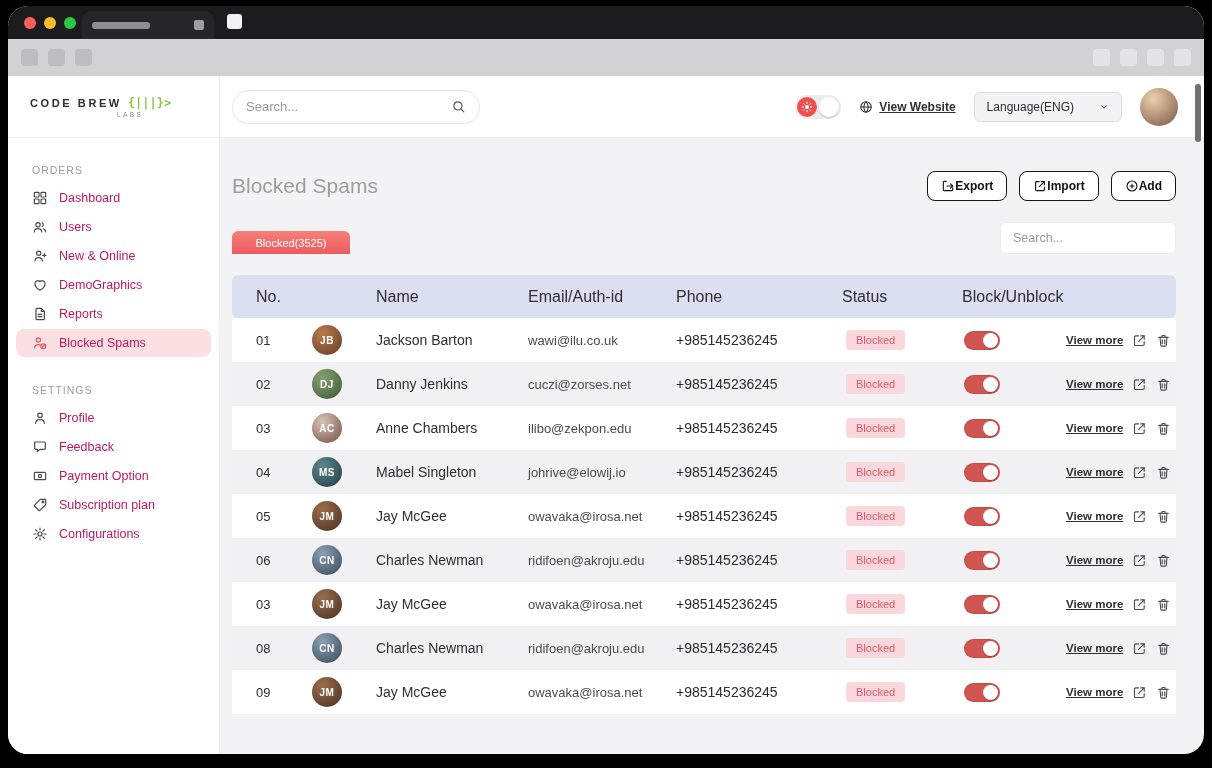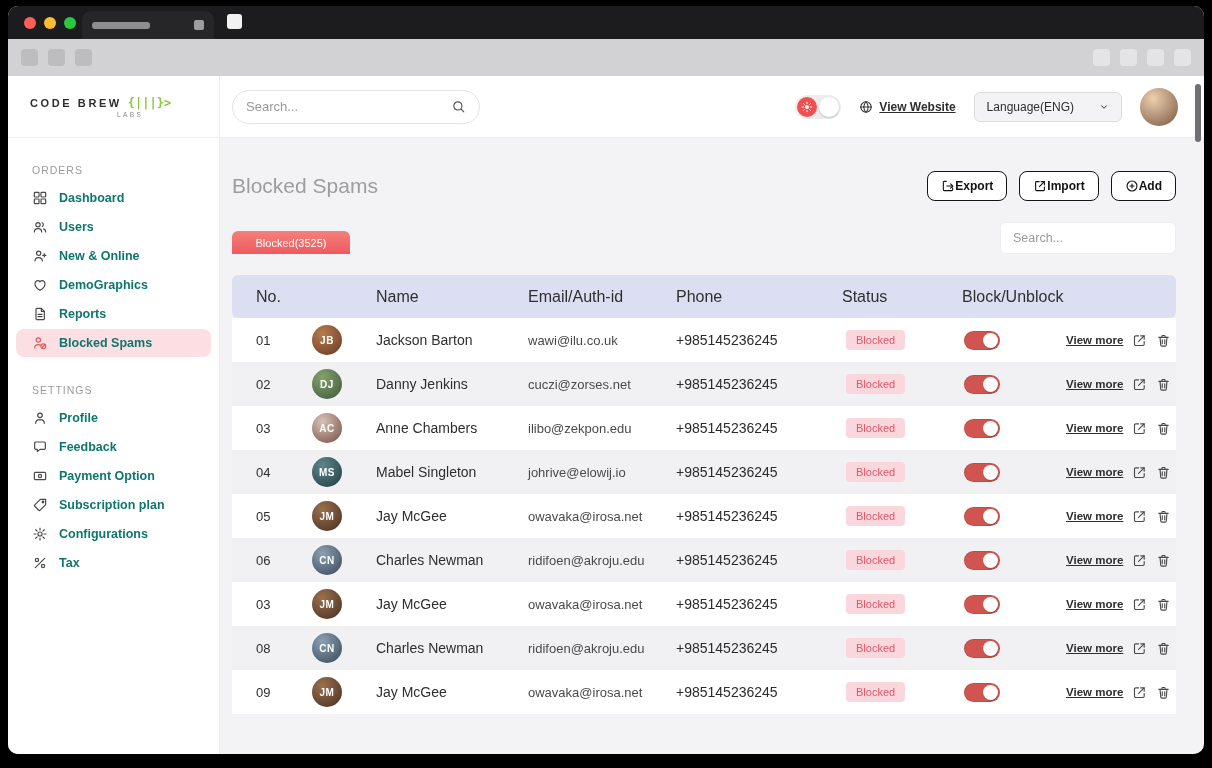--- a/index.html
+++ b/index.html
@@ -4,21 +4,21 @@
 <style>
   * { box-sizing: border-box; margin: 0; padding: 0; }
   html,body { width:1212px; height:768px; }
   body {
     background:#000;
     font-family:"Liberation Sans", sans-serif;
     position:relative; overflow:hidden;
   }
   .window{
     position:absolute; left:8px; top:6px; width:1196px; height:748px;
-    border-radius:10px; overflow:hidden; background:#f3f3f5;
+    border-radius:20px; overflow:hidden; background:#f3f3f5;
     display:flex; flex-direction:column;
   }
   
   .chrome{ flex:0 0 33px; background:#1c1c1e; position:relative; }
   .lights{ position:absolute; left:16px; top:11px; display:flex; gap:8px; }
   .light{ width:12px; height:12px; border-radius:50%; }
   .light.red{ background:#ff5f57; } .light.yellow{ background:#febc2e; } .light.green{ background:#28c840; }
   .btab{ position:absolute; left:74px; top:5px; width:132px; height:28px; background:#262628;
     border-radius:9px 9px 0 0; display:flex; align-items:center; padding:0 10px; gap:8px; }
   .btab .skeleton{ width:58px; height:7px; border-radius:3px; background:#8e8e90; }
@@ -33,21 +33,21 @@
   .app{ flex:1; display:flex; min-height:0; position:relative; }
   .sidebar{ width:212px; background:#fff; border-right:1px solid #ececee; display:flex; flex-direction:column; }
   .logo-block{ height:62px; border-bottom:1px solid #f0f0f2; display:flex; align-items:center; padding:0 22px; }
   .logo{ display:flex; flex-direction:column; }
   .logo-row{ display:flex; align-items:center; gap:6px; }
   .logo-text{ font-size:11px; font-weight:700; letter-spacing:2.6px; color:#2e2e30; }
   .logo-mark{ color:#8bc540; font-weight:700; font-size:12px; font-family:"DejaVu Sans Mono", monospace; }
   .logo-sub{ font-size:6.5px; letter-spacing:2.4px; color:#8a8a8c; align-self:flex-end; margin-right:28px; margin-top:1px; }
   .section-label{ margin:26px 24px 8px; font-size:10.5px; color:#9b9b9d; letter-spacing:1px; }
   .side-item{ height:28px; margin:0 8px 1px; padding:0 16px; display:flex; align-items:center; gap:11px;
-    font-size:12.5px; color:#0f766e; border-radius:8px; cursor:pointer;font-weight:bold; }
+    font-size:12.5px; color:#be185d; border-radius:8px; cursor:pointer; }
   .side-item svg{ flex:0 0 16px; color:#4a4a4c; }
   .side-item.active{ background:#fcdfe2; }
   .side-item.active svg{ color:#e05a5a; }
   
   .main{ flex:1; display:flex; flex-direction:column; min-width:0; }
   .topbar{ height:62px; background:#fff; border-bottom:1px solid #ececee; display:flex; align-items:center;
     padding:0 26px 0 12px; gap:18px; }
   .search{ width:248px; height:34px; border:1px solid #e4e4e6; border-radius:17px; background:#fff;
     display:flex; align-items:center; padding:0 13px; }
   .search input{ flex:1; border:none; outline:none; font-size:13px; color:#444; background:transparent; font-family:inherit; }
@@ -230,28 +230,20 @@
           </svg>
         <span>Subscription plan</span>
       </div>
       <div class="side-item">
         <svg width="16" height="16" viewBox="0 0 24 24" fill="none" stroke="currentColor" stroke-width="1.8" stroke-linecap="round" stroke-linejoin="round">
             <circle cx="12" cy="12" r="3"></circle>
             <path d="M12 3v3M12 18v3M3 12h3M18 12h3M5.6 5.6l2.1 2.1M16.3 16.3l2.1 2.1M18.4 5.6l-2.1 2.1M7.7 16.3l-2.1 2.1"></path>
           </svg>
         <span>Configurations</span>
       </div>
-      <div class="side-item">
-        <svg width="16" height="16" viewBox="0 0 24 24" fill="none" stroke="currentColor" stroke-width="1.8" stroke-linecap="round" stroke-linejoin="round">
-            <circle cx="7.5" cy="7.5" r="2.4"></circle>
-            <circle cx="16.5" cy="16.5" r="2.4"></circle>
-            <path d="M19 5L5 19"></path>
-          </svg>
-        <span>Tax</span>
-      </div>
     </div>
 
     <div class="main">
 
       <div class="topbar">
         <div class="search">
           <input type="text" placeholder="Search..." style="">
           <svg width="15" height="15" viewBox="0 0 24 24" fill="none" stroke="currentColor" stroke-width="1.8" stroke-linecap="round">
               <circle cx="11" cy="11" r="6.5"></circle>
               <path d="M16 16l4.5 4.5"></path>

